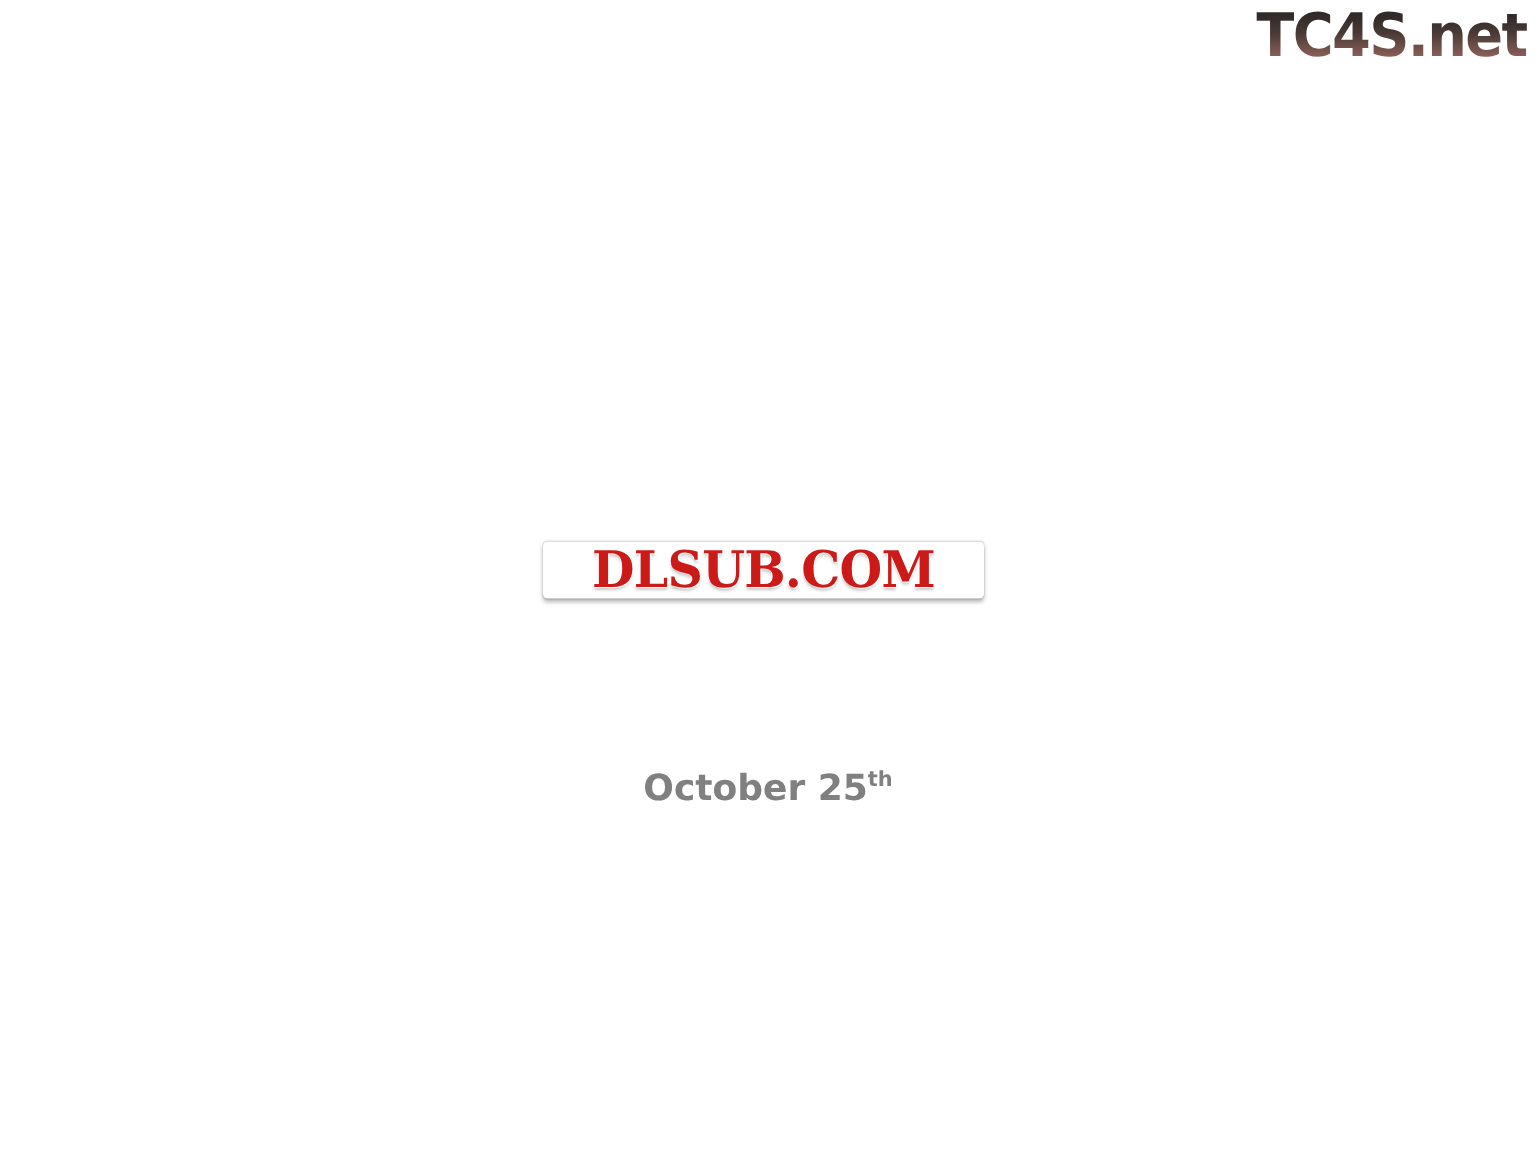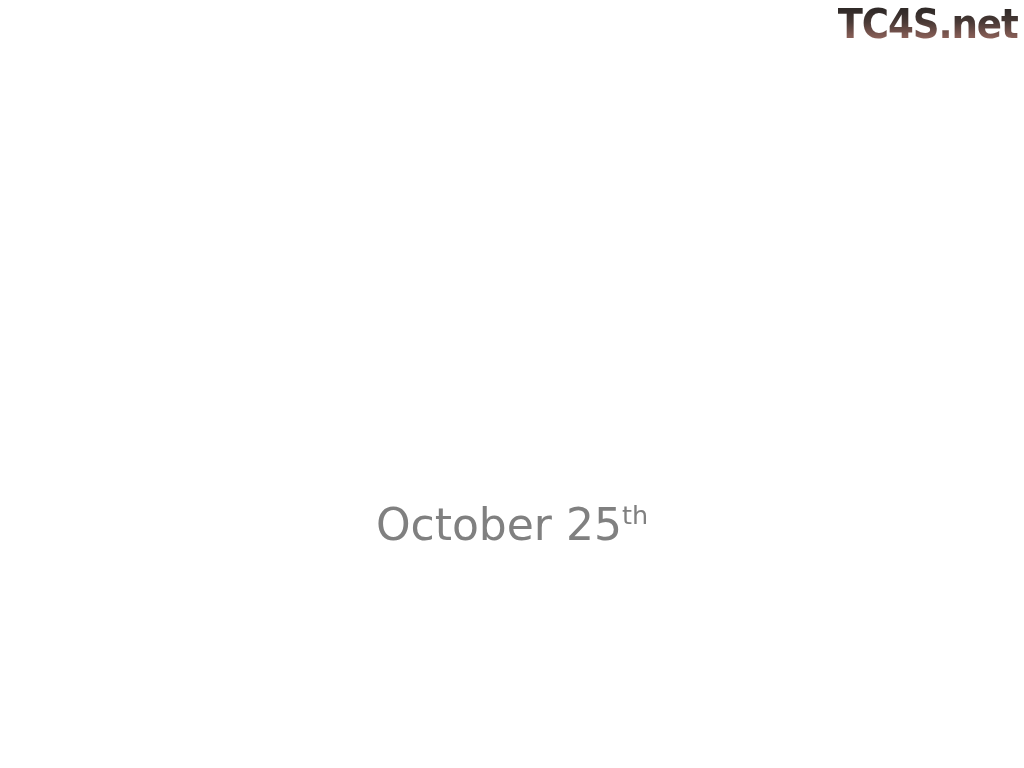--- a/index.html
+++ b/index.html
@@ -109,22 +109,22 @@
   }
 
   
   .subtitle {
     position: absolute;
     left: 56px;
     top: 503px;
     width: 912px;
     text-align: center;
     font-family: "DejaVu Sans", sans-serif;
-    font-weight: 400;
-    font-size: 44px;
+    font-weight: 700;
+    font-size: 24px;
     line-height: 44px;
     color: #808080;
     white-space: nowrap;
   }
   .subtitle sup {
     font-size: 0.58em;
     vertical-align: super;
     line-height: 0;
   }
 
@@ -183,19 +183,23 @@
   }
 </style>
 </head>
 <body>
 
 <div id="slide">
 
   <div class="tc4s-logo">TC4S.net</div>
 
 
+  <div class="dlsub-watermark">
+    <div class="wm-plate"></div>
+    <div class="wm-text">DLSUB.COM</div>
+  </div>
 
   <div class="subtitle">
     <span>October 25</span><sup>th</sup>
   </div>
 
 
 </div>
 
 </body></html>

